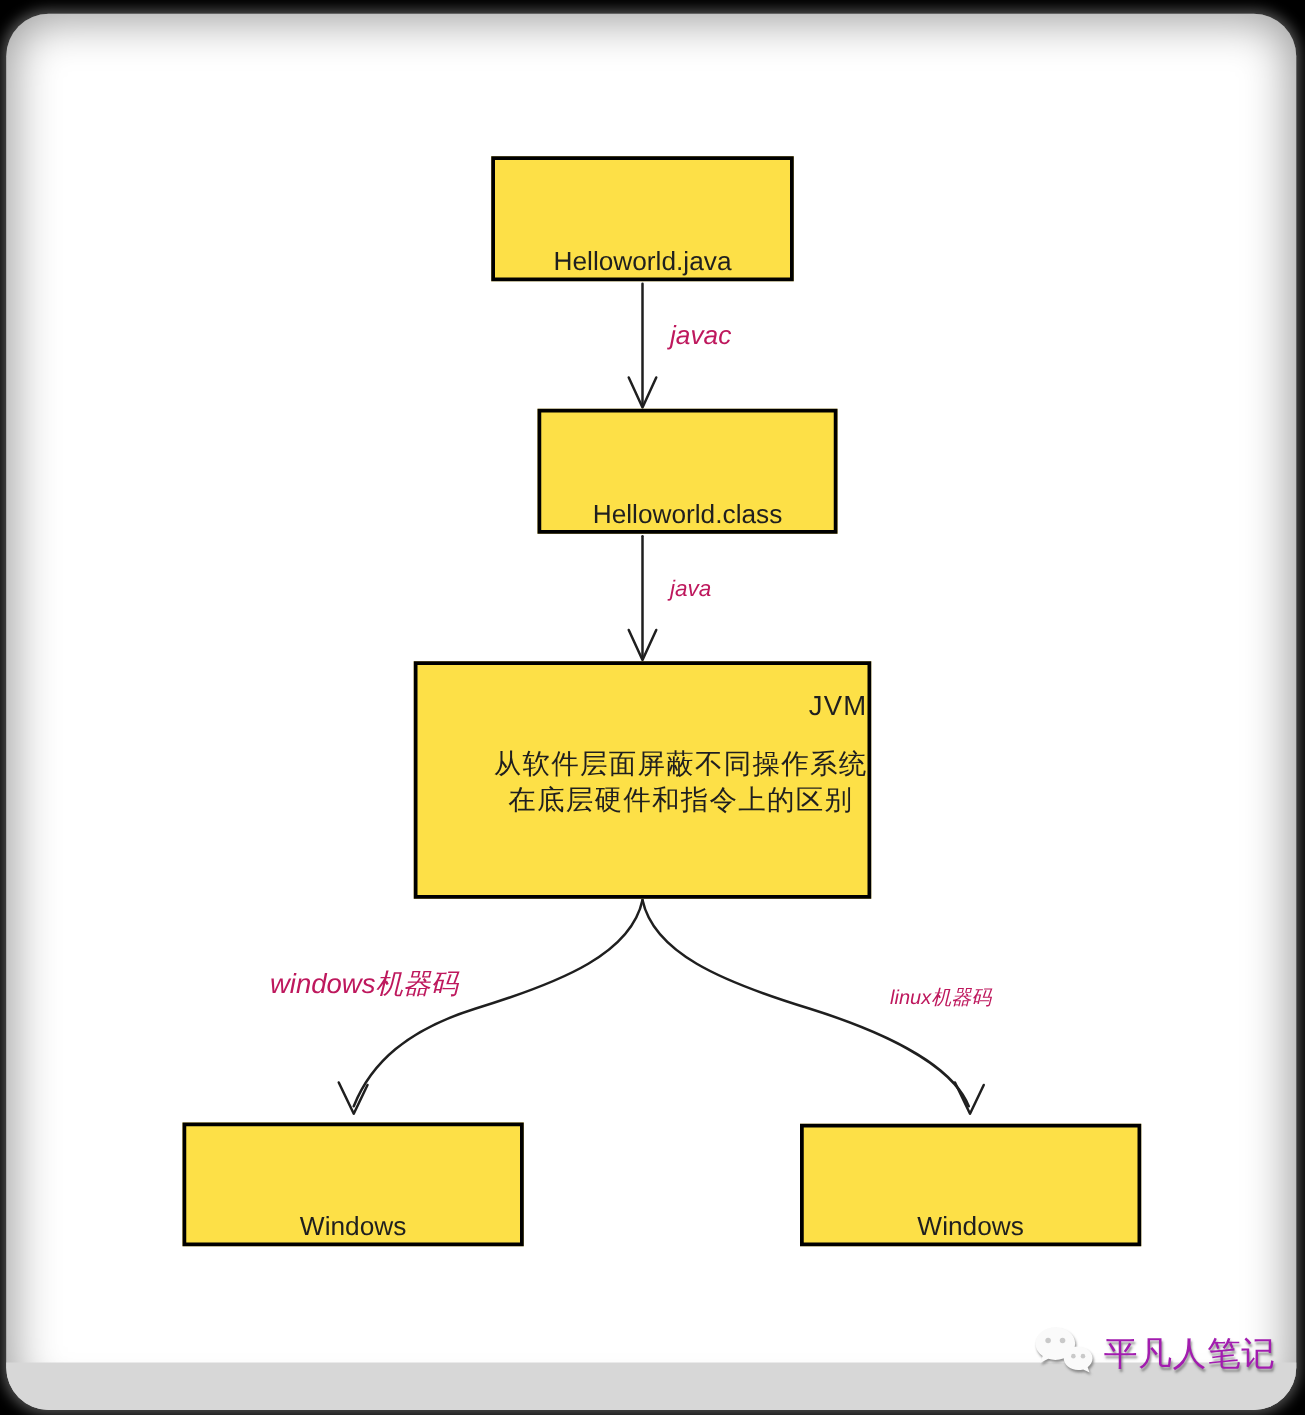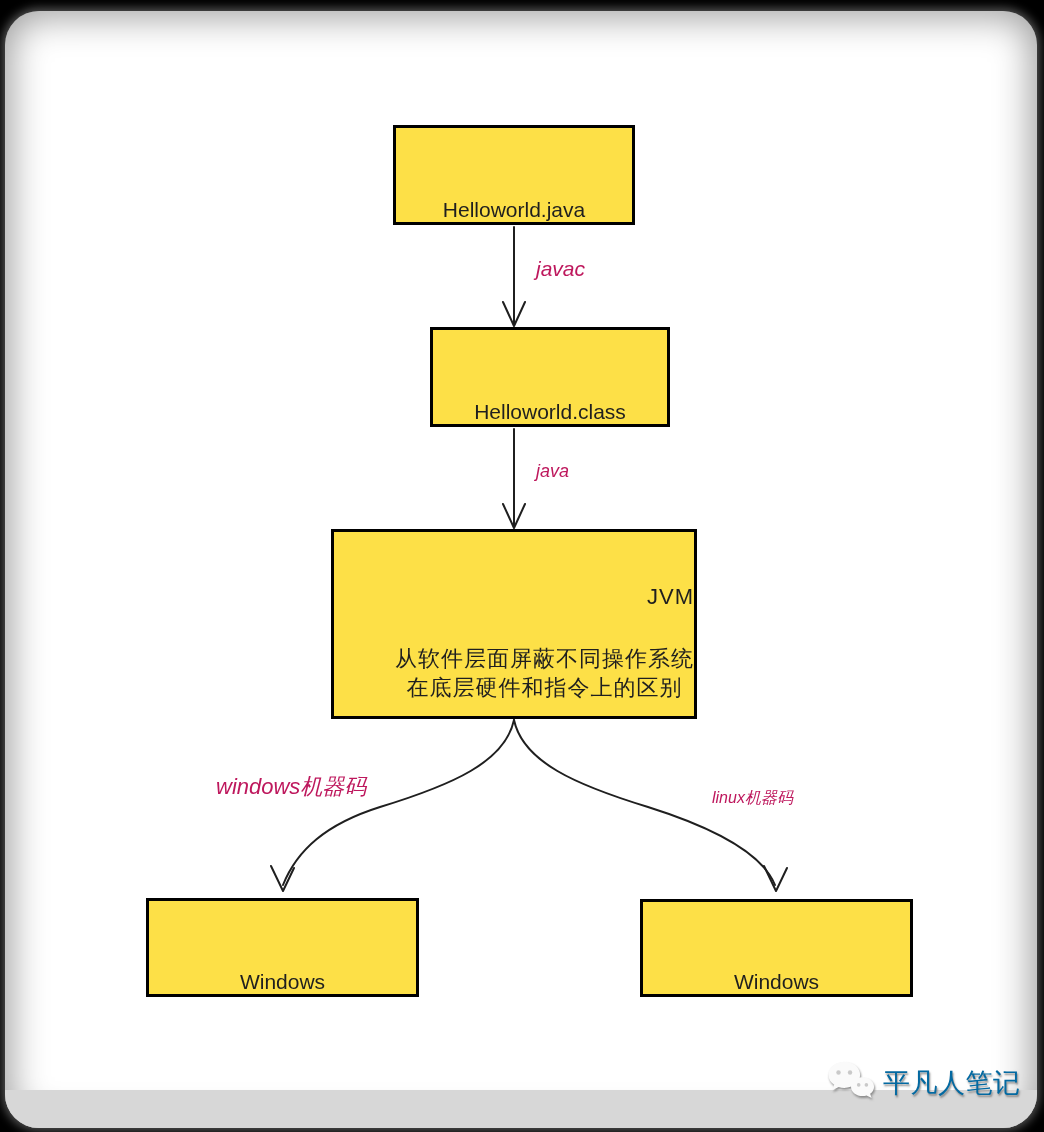--- a/index.html
+++ b/index.html
@@ -28,27 +28,27 @@
     border:3px solid #000000;
     display:flex;align-items:flex-end;justify-content:center;
     font-size:21px;color:#1f1f1f;
     box-sizing:border-box;
   }
   #box-source{left:393px;top:125px;width:242px;height:100px;}
   #box-class {left:393px;top:327px;width:240px;height:100px;margin-left:37px;}
   #box-jvm{
     left:331px;top:529px;width:366px;height:190px;
     flex-direction:column;justify-content:flex-start;
-    padding-top:52px;
+    padding-top:20px;
   }
   #box-os-left {left:146px;top:898px;width:273px;height:99px;}
   #box-os-right{left:640px;top:899px;width:273px;height:98px;}
 
   .jvm-title{font-size:22px;letter-spacing:1px;}
-  .jvm-desc{margin-top:34px;text-align:center;font-size:22px;line-height:29px;letter-spacing:1px;}
+  .jvm-desc{margin-top:18px;text-align:center;font-size:22px;line-height:29px;letter-spacing:1px;}
 
   .edge-label{position:absolute;color:#be185d;white-space:nowrap;font-style:italic;}
   #lbl-javac{left:536px;top:257px;font-size:21px;}
   #lbl-java {left:536px;top:461px;font-size:18px;}
   #lbl-win  {left:188px;top:772px;font-size:22px;margin-left:28px;}
   #lbl-linux{left:712px;top:788px;font-size:16px;}
 
   .footer-band{
     position:absolute;left:0;top:1090px;width:1044px;height:42px;
     background:#d7d7d7;
@@ -56,21 +56,21 @@
   .watermark{
     position:absolute;left:826px;top:1056px;height:54px;
     display:flex;align-items:center;
   }
   .wm-logo{
     width:50px;height:50px;
     filter:drop-shadow(1px 2px 1px rgba(125,125,125,0.85));
   }
   .wm-text{
     margin-left:7px;
-    font-size:27px;color:#0369a1;letter-spacing:0.5px;
+    font-size:27px;color:#a21caf;letter-spacing:0.5px;
     text-shadow:1px 2px 2px rgba(125,125,125,0.9);
     white-space:nowrap;
   }
 </style>
 </head>
 <body>
 
 <div class="card">
   <div class="canvas">
 

